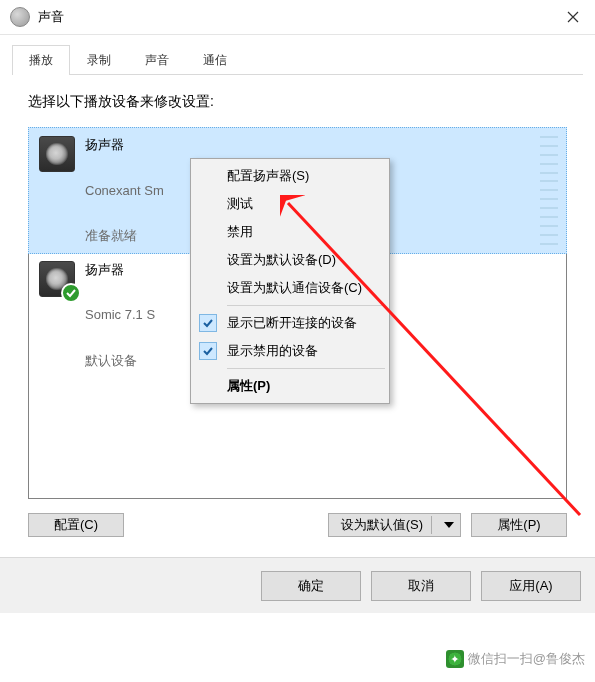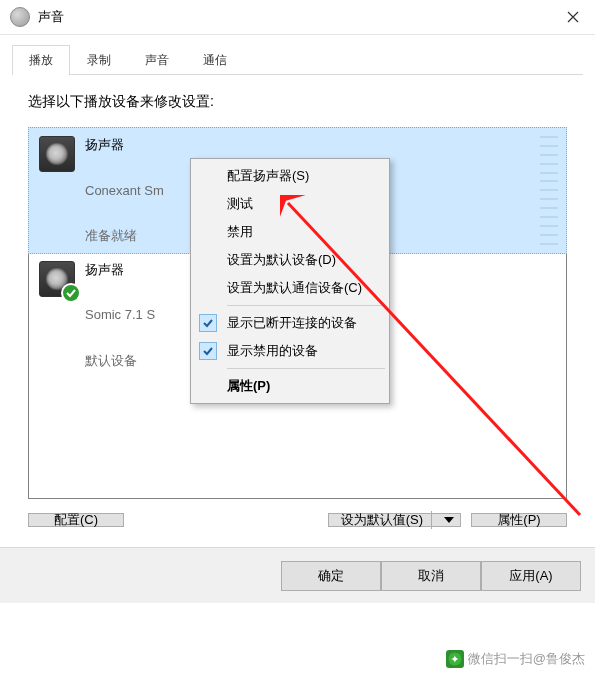--- a/index.html
+++ b/index.html
@@ -47,27 +47,27 @@
     .menu-sep { height:1px; background:#d0d0d0; margin:3px 2px 3px 34px; }
     .menu-check { position:absolute; left:6px; top:50%; transform:translateY(-50%); width:18px; height:18px; background:#cde8ff; border:1px solid #7fb7e3; display:flex; align-items:center; justify-content:center; }
     .menu-check svg { width:12px; height:12px; }
 
     
     .arrow-ann { position:absolute; left:280px; top:195px; z-index:6; pointer-events:none; }
 
     
     .panel-buttons { display:flex; margin-top:14px; gap:10px; }
     .panel-buttons .spacer { flex:1; }
-    .winbtn { min-width:96px; height:14px; padding: 0 12px; border:1px solid #adadad; background:#e1e1e1; font-size:13px; color:#000; display:inline-flex; align-items:center; justify-content:center; cursor:pointer; }
+    .winbtn { min-width:96px; height:24px; padding: 0 12px; border:1px solid #adadad; background:#e1e1e1; font-size:13px; color:#000; display:inline-flex; align-items:center; justify-content:center; cursor:pointer; }
     .winbtn.drop { padding-right:6px;justify-content:center; }
     .drop-caret { width:0; height:0; border-left:5px solid transparent; border-right:5px solid transparent; border-top:6px solid #000; margin-left:6px; }
     .drop-divider { width:1px; height:18px; background:#adadad; margin-left:8px; margin-right:6px; }
 
     
-    .dialog-actions { border-top:1px solid #d9d9d9; background:#f0f0f0; height:56px; display:flex; align-items:center; justify-content:flex-end; padding:0 14px; margin-top:6px; }
+    .dialog-actions { border-top:1px solid #d9d9d9; background:#f0f0f0; height:56px; display:flex; align-items:center; justify-content:flex-end; padding:0 14px; gap:10px; margin-top:6px; }
     .dialog-actions .winbtn { min-width:100px; height:30px; }
 
     
     .watermark { position:absolute; right:10px; bottom:14px; font-size:13px; color:#9a9a9a; display:flex; align-items:center; gap:4px; pointer-events:none; z-index:20; }
     .watermark .wm-icon { width:18px; height:18px; border-radius:3px; background: radial-gradient(circle at 50% 50%, #3cb23c 50%, #2e8f2e 52%); display:flex; align-items:center; justify-content:center; font-size:11px; color:#fff; }
   </style>
 </head>
 <body>
 
 <div class="titlebar">

